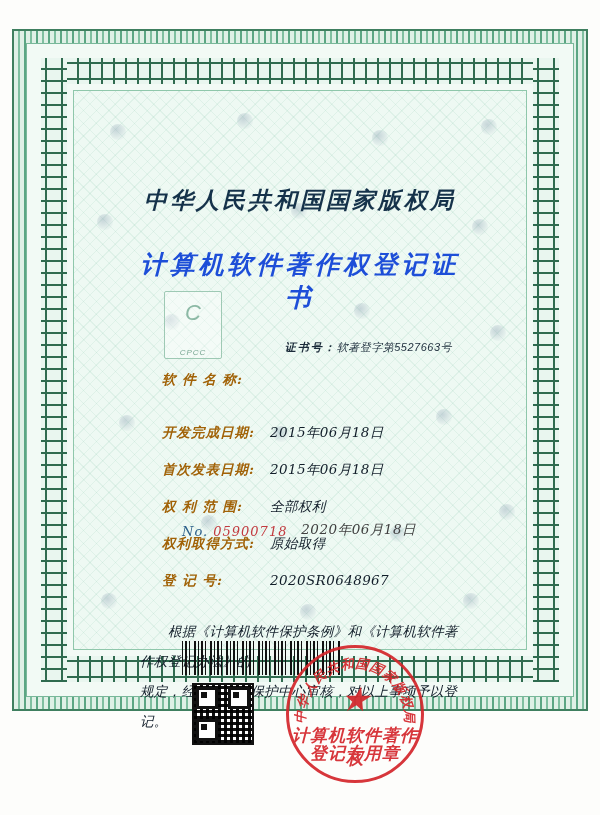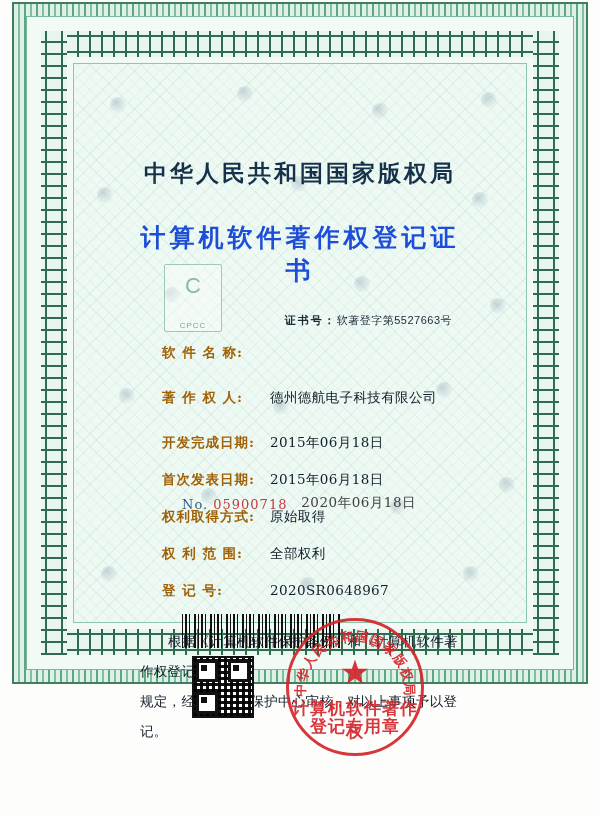--- a/index.html
+++ b/index.html
@@ -16,31 +16,32 @@
   .page {
     position: relative;
     width: 600px;
     height: 815px;
     background: #fdfdfb;
   }
   
   .frame-outer {
     position: absolute;
     left: 12px;
-    top: 2px;
+    top: 29px;
     width: 576px;
     height: 682px;
     box-sizing: border-box;
     border: 2px solid #3f7f5f;
     background:
       repeating-linear-gradient(90deg,
         #dff0e6 0px, #dff0e6 4px,
         #7fbfa0 4px, #7fbfa0 6px,
         #dff0e6 6px, #dff0e6 10px,
         #5ba683 10px, #5ba683 12px);
+    font-style: italic;
   }
   .frame-inner-white {
     position: absolute;
     left: 12px;
     top: 12px;
     right: 12px;
     bottom: 12px;
     background: #f2faf5;
     border: 1px solid #79b89a;
   }
@@ -376,45 +377,41 @@
           </div>
 
           <div class="fields">
 
             <div class="field-row">
               <div class="field-label">软 件 名 称:</div>
             </div>
 
             <div class="row-gap"></div>
 
-            <div class="field-row">
-              <div class="field-label">著 作 权 人:</div>
-              <div class="field-value">德州德航电子科技有限公司</div>
-            </div>
 
             <div class="row-gap"></div>
 
             <div class="field-row">
               <div class="field-label">开发完成日期:</div>
               <div class="field-value">2015年06月18日</div>
             </div>
 
             <div class="field-row">
               <div class="field-label">首次发表日期:</div>
               <div class="field-value">2015年06月18日</div>
             </div>
 
             <div class="field-row">
+              <div class="field-label">权 利 范 围:</div>
+              <div class="field-value">全部权利</div>
+            </div>
+
+            <div class="field-row">
               <div class="field-label">权利取得方式:</div>
               <div class="field-value">原始取得</div>
-            </div>
-
-            <div class="field-row">
-              <div class="field-label">权 利 范 围:</div>
-              <div class="field-value">全部权利</div>
             </div>
 
             <div class="field-row">
               <div class="field-label">登 记 号:</div>
               <div class="field-value">2020SR0648967</div>
             </div>
 
           </div>
 
           <div class="statement">

